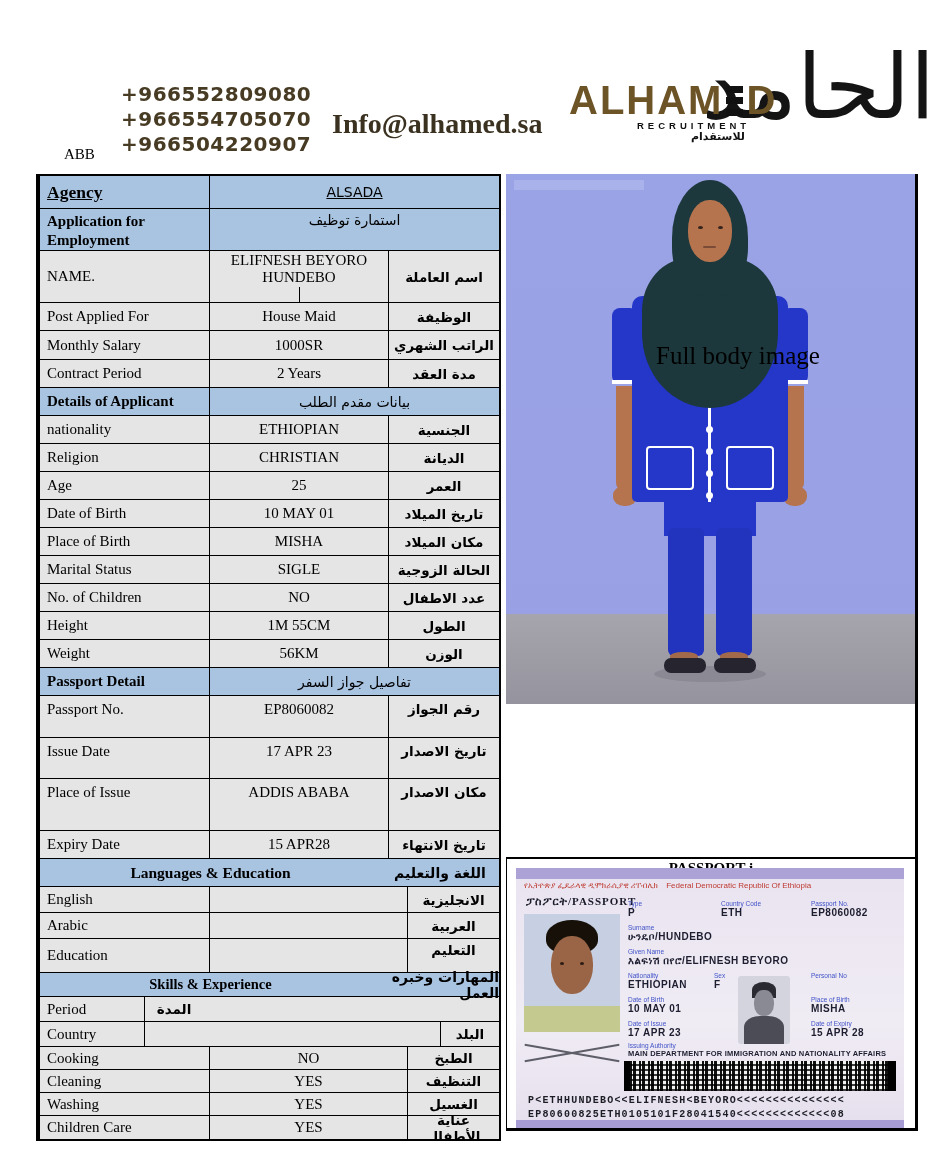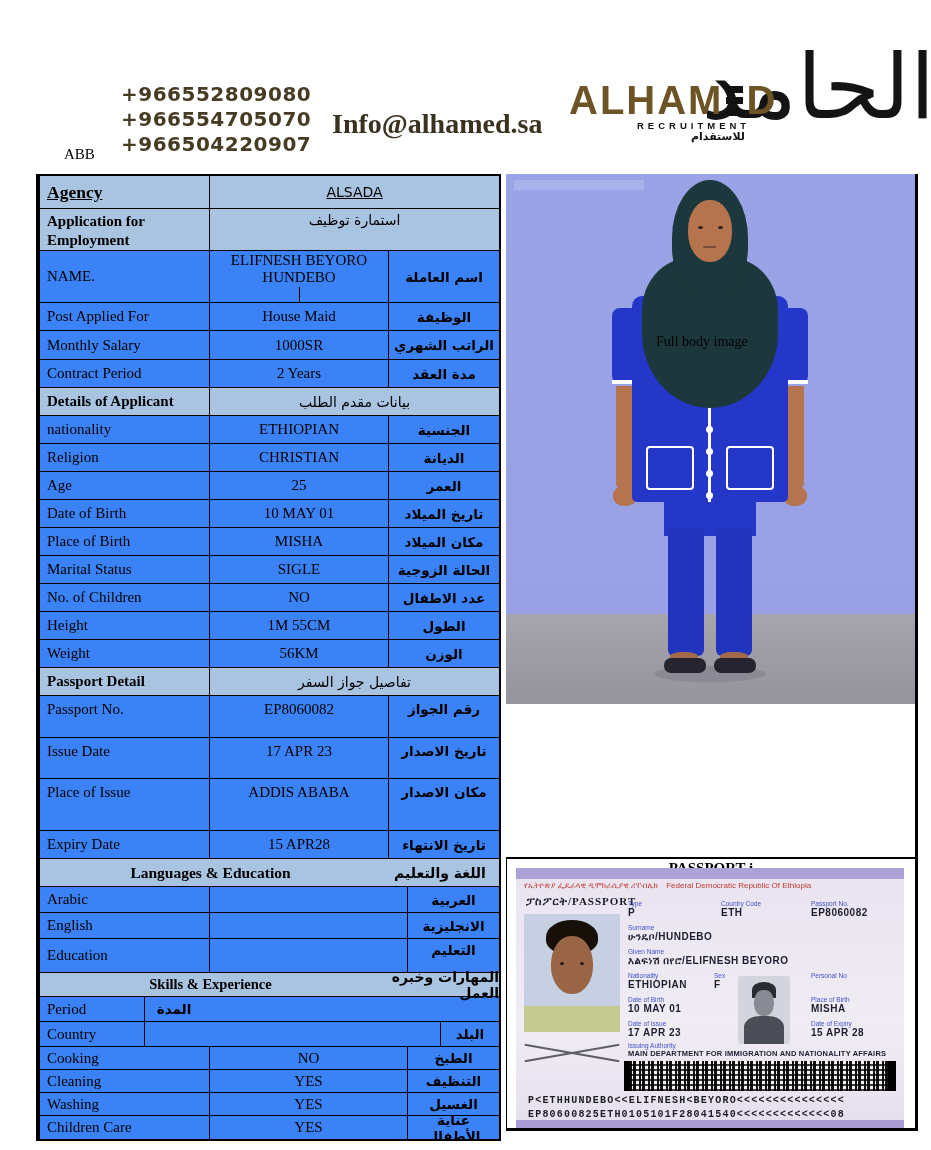--- a/index.html
+++ b/index.html
@@ -19,21 +19,21 @@
                      letter-spacing:2px;color:#6d5426}
   .e-icon{display:inline-flex;flex-direction:column;justify-content:space-between;
           width:17px;height:30px;margin:0 3px}
   .e-icon i{display:block;height:7px;background:#111}
   .logo-sub{position:absolute;left:74px;top:64px;font-family:"Liberation Sans",sans-serif;
             font-weight:bold;font-size:9.5px;letter-spacing:4px;color:#111;z-index:2}
   .logo-arsub{position:absolute;left:128px;top:74px;font-family:"DejaVu Sans",sans-serif;
               font-weight:bold;font-size:11px;color:#111;z-index:3}
 
   
-  .tbl{position:absolute;left:36px;top:174px;width:465px;background:#3b82f6;
+  .tbl{position:absolute;left:36px;top:174px;width:465px;background:#e5e5e5;
        border:2px solid #000;border-left-width:4px}
   .trow{display:flex;border-bottom:1px solid #000}
   .trow:last-child{border-bottom:none}
   .c{display:flex;align-items:center;overflow:hidden}
   .l{width:170px;padding-left:7px;border-right:1px solid #000;font-size:15px}
   .v{width:179px;border-right:1px solid #000;justify-content:center;text-align:center;font-size:15px}
   .a{width:110px;justify-content:center;text-align:center;font-size:13.5px;font-weight:bold;
      font-family:"DejaVu Sans",sans-serif;direction:rtl}
   .m{width:289px;justify-content:center;text-align:center}
   .lang .l{width:170px}.lang .v{width:198px;border-right:1px solid #000}.lang .a{width:91px}
@@ -70,21 +70,21 @@
   .eye{width:5px;height:3px;background:#32231c;border-radius:50%;top:52px}
   .mouth{left:197px;top:72px;width:13px;height:2px;background:#7c4b38;border-radius:2px}
   .cline{left:202px;top:128px;width:3px;height:200px;background:#fff}
   .btn{left:200px;width:7px;height:7px;background:#fff;border-radius:50%}
   .pocket{top:272px;width:48px;height:44px;border:2px solid #fff;border-radius:4px}
   .nlogo{left:236px;top:140px;color:#fff;font-family:"Liberation Sans",sans-serif;font-weight:bold;font-size:17px}
   .hip{left:158px;top:328px;width:92px;height:34px;background:#2437c9}
   .leg{top:354px;width:36px;height:128px;background:#2234bd;border-radius:6px}
   .toes{top:478px;width:28px;height:10px;background:#a2694a;border-radius:45%}
   .sandal{top:484px;width:42px;height:15px;background:#26242e;border-radius:7px}
-  .photo-caption{left:150px;top:160px;font-size:14px;color:#000}
+  .photo-caption{left:150px;top:168px;font-size:25px;color:#000}
 
   .passport-cell{position:relative;width:409px;height:271px;border-top:2px solid #000;
                  border-left:1px solid #000;background:#fff}
   .pass-caption{position:absolute;top:1px;left:0;width:100%;text-align:center;font-weight:bold;
                 font-size:15px;z-index:1}
   .passport{position:absolute;left:9px;top:9px;width:388px;height:260px;z-index:2;overflow:hidden;
             background:linear-gradient(180deg,#ada2d6 0,#ada2d6 11px,#e9e4f0 11px,#f0ecf4 60%,#e6e0ee 252px,#a79cd4 252px)}
   .pel{position:absolute}
   .pp-header{left:8px;top:13px;width:378px;font-size:8px;color:#bf3a30;white-space:nowrap;
              font-family:"Liberation Sans",sans-serif}
@@ -250,28 +250,28 @@
     <div class="c v">15 APR28</div>
     <div class="c a">تاريخ الانتهاء</div>
   </div>
 
   <div class="trow sec hdr2" style="height:28px">
     <div class="left">Languages &amp; Education</div>
     <div class="right">اللغة والتعليم</div>
   </div>
 
   <div class="trow lang" style="height:26px">
+    <div class="c l">English</div>
+    <div class="c v"></div>
+    <div class="c a">الانجليزية</div>
+  </div>
+  <div class="trow lang" style="height:26px">
     <div class="c l">Arabic</div>
     <div class="c v"></div>
     <div class="c a">العربية</div>
-  </div>
-  <div class="trow lang" style="height:26px">
-    <div class="c l">English</div>
-    <div class="c v"></div>
-    <div class="c a">الانجليزية</div>
   </div>
   <div class="trow lang" style="height:34px">
     <div class="c l">Education</div>
     <div class="c v"></div>
     <div class="c a" style="align-items:flex-start;padding-top:3px">التعليم</div>
   </div>
 
   <div class="trow sec hdr2" style="height:24px">
     <div class="left" style="font-size:14.5px">Skills &amp; Experience</div>
     <div class="right">المهارات وخبره العمل</div>

